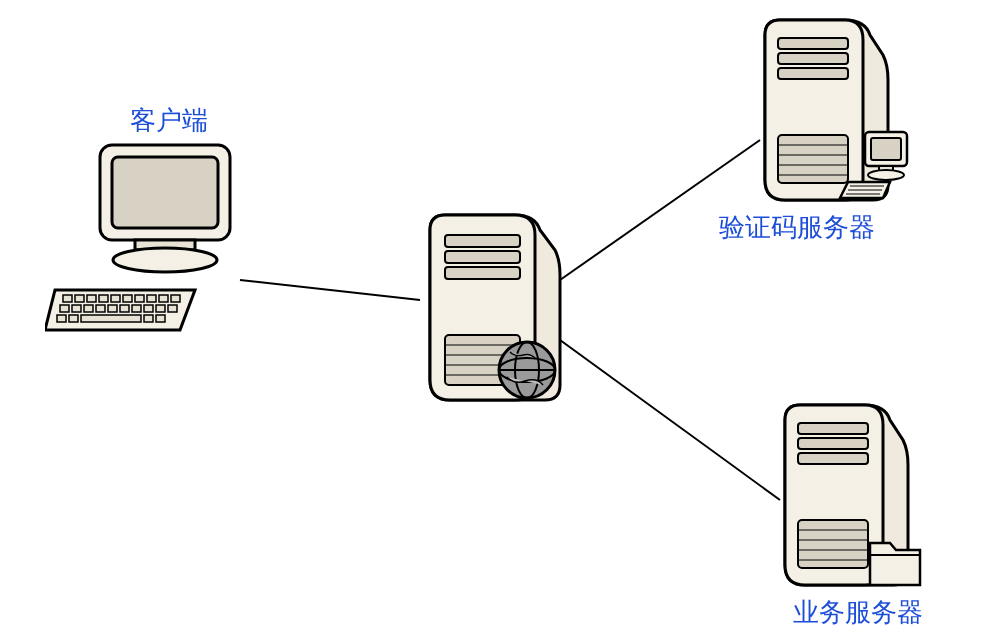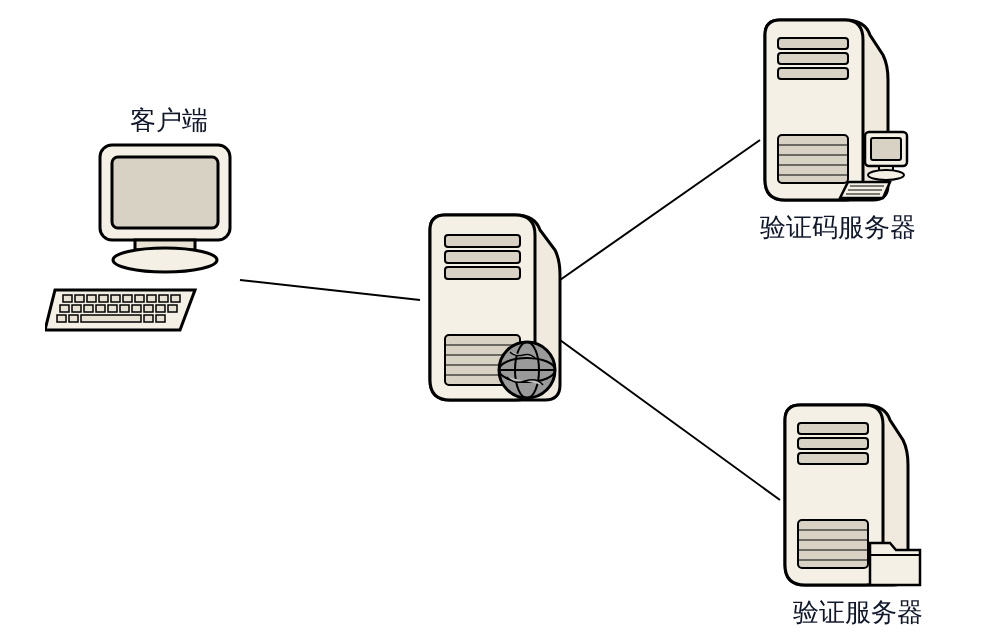--- a/index.html
+++ b/index.html
@@ -16,21 +16,21 @@
     position: relative;
     width: 1000px;
     height: 639px;
   }
   .node {
     position: absolute;
     text-align: center;
   }
   .label {
     font-size: 26px;
-    color: #0f172a;
+    color: #1d4ed8;
     white-space: nowrap;
     position: absolute;
   }
   svg.lines {
     position: absolute;
     top: 0;
     left: 0;
     width: 1000px;
     height: 639px;
     pointer-events: none;
@@ -136,36 +136,36 @@
         <rect x="121" y="128" width="30" height="22" rx="2" fill="#d8d2c4" stroke="#000" stroke-width="2"></rect>
         <rect x="129" y="156" width="14" height="5" fill="#e8e2d4" stroke="#000" stroke-width="2"></rect>
         <ellipse cx="136" cy="165" rx="18" ry="5" fill="#f5f0e6" stroke="#000" stroke-width="2"></ellipse>
         <path d="M 98 172 L 140 172 L 133 188 L 90 188 Z" fill="#f5f0e6" stroke="#000" stroke-width="2.5"></path>
         <line x1="100" y1="176" x2="134" y2="176" stroke="#000" stroke-width="1"></line>
         <line x1="98" y1="180" x2="132" y2="180" stroke="#000" stroke-width="1"></line>
         <line x1="96" y1="184" x2="130" y2="184" stroke="#000" stroke-width="1"></line>
       </g>
     </svg>
   </div>
-  <div class="label" style="left:760px; top:210px;">验证码服务器</div>
+  <div class="label" style="left:719px; top:210px;">验证码服务器</div>
 
   <div class="node" style="left:770px; top:395px;">
     <svg class="icon" width="160" height="200" viewBox="0 0 160 200">
       <path d="M 15 25 Q 15 10 30 10 L 95 10 Q 115 10 120 25 L 133 45 Q 138 55 138 70 L 138 175 Q 138 190 123 190 L 35 190 Q 15 190 15 170 Z" fill="#efeadd" stroke="#000" stroke-width="3"></path>
       <path d="M 15 25 Q 15 10 30 10 L 95 10 Q 113 10 113 30 L 113 170 Q 113 190 95 190 L 35 190 Q 15 190 15 170 Z" fill="#f5f0e6" stroke="#000" stroke-width="3"></path>
       <rect x="28" y="28" width="70" height="11" rx="3" fill="#d8d2c4" stroke="#000" stroke-width="2"></rect>
       <rect x="28" y="43" width="70" height="11" rx="3" fill="#d8d2c4" stroke="#000" stroke-width="2"></rect>
       <rect x="28" y="58" width="70" height="11" rx="3" fill="#d8d2c4" stroke="#000" stroke-width="2"></rect>
       <rect x="28" y="125" width="70" height="48" rx="4" fill="#d8d2c4" stroke="#000" stroke-width="2"></rect>
       <line x1="28" y1="135" x2="98" y2="135" stroke="#000" stroke-width="1"></line>
       <line x1="28" y1="145" x2="98" y2="145" stroke="#000" stroke-width="1"></line>
       <line x1="28" y1="155" x2="98" y2="155" stroke="#000" stroke-width="1"></line>
       <line x1="28" y1="165" x2="98" y2="165" stroke="#000" stroke-width="1"></line>
 
       <g>
         <path d="M 100 148 L 120 148 L 126 155 L 150 155 L 150 190 L 100 190 Z" fill="#f5f0e6" stroke="#000" stroke-width="2.5"></path>
         <path d="M 100 160 L 150 160" stroke="#000" stroke-width="2"></path>
       </g>
     </svg>
   </div>
-  <div class="label" style="left:793px; top:595px;">验证服务器</div>
+  <div class="label" style="left:793px; top:595px;">业务服务器</div>
 
 </div>
 
 </body></html>

